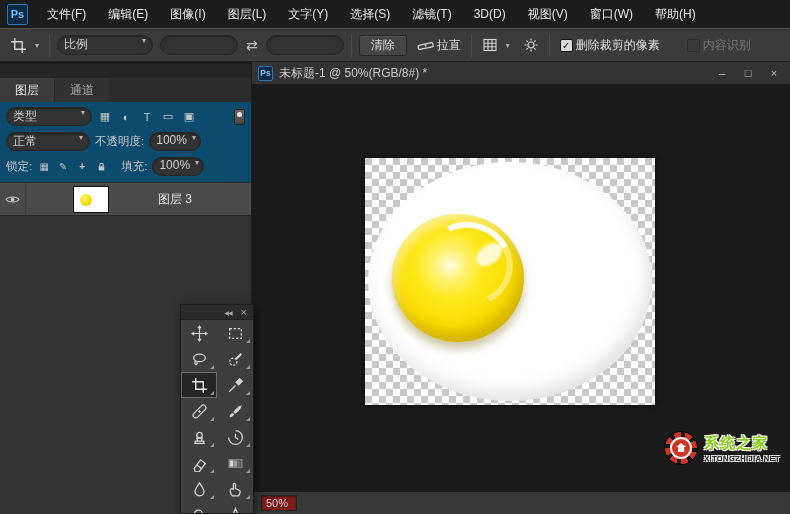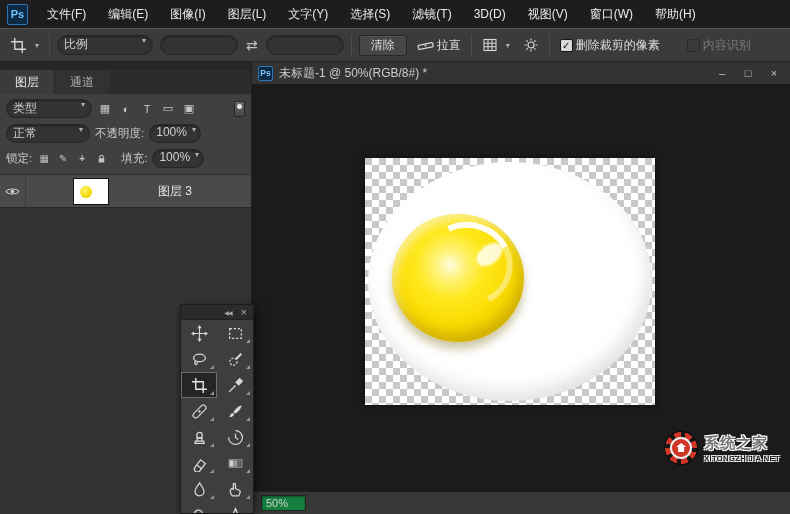--- a/index.html
+++ b/index.html
@@ -31,22 +31,22 @@
                border-radius:3px; color:#dedede; font-size:12px; display:flex; align-items:center;
                box-shadow:inset 0 1px 0 rgba(255,255,255,.08); }
   .checkbox { width:13px; height:13px; background:#d8d8d8; border:1px solid #151515; border-radius:2px;
               font-size:10px; line-height:11px; text-align:center; color:#141414; font-weight:bold; flex:none; }
   .checkbox.off { background:#3a3a3a; border-color:#2b2b2b; }
   .opt-label { font-size:12px; color:#dcdcdc; white-space:nowrap; }
   .opt-label.disabled { color:#7a7a7a; }
   .obicon { display:flex; align-items:center; }
 
   
-  .layers-panel { position:absolute; top:56px; left:0; width:252px; bottom:0;
-                  background:#404040; border-right:1px solid #1f1f1f; z-index:10;
+  .layers-panel { position:absolute; top:64px; left:0; width:252px; bottom:0;
+                  background:#0c4a6e; border-right:1px solid #1f1f1f; z-index:10;
                   display:flex; flex-direction:column; }
   .panel-top { height:14px; background:#262626; }
   .panel-tabs { height:24px; background:#2c2c2c; display:flex; }
   .panel-tab { padding:0 15px; line-height:24px; font-size:12px; }
   .panel-tab.active { background:#3b3b3b; color:#eaeaea; }
   .panel-tab.inactive { background:#323232; color:#aeaeae; border-left:1px solid #262626; }
   .filter-row { display:flex; align-items:center; gap:5px; padding:5px 6px 3px; }
   .mini-sel { width:86px; height:19px; }
   .mini-icon { width:16px; height:16px; color:#c6c6c6; font-size:11px;
                display:flex; align-items:center; justify-content:center; }
@@ -117,39 +117,39 @@
                  border-radius:50%; border:6px solid transparent;
                  border-top-color:rgba(255,255,255,.95); border-right-color:rgba(255,255,255,.40);
                  transform:rotate(18deg); }
   .yolk::before { content:""; position:absolute; right:15%; top:24%; width:22%; height:15%;
                   background:rgba(255,255,255,.8); border-radius:50%;
                   transform:rotate(-38deg); filter:blur(1px); }
 
   .statusbar { position:absolute; bottom:0; left:0; right:0; height:23px; background:#383838;
                border-top:1px solid #1d1d1d; display:flex; align-items:center;
                padding:0 9px; gap:11px; font-size:11px; color:#c8c8c8; z-index:6; }
-  .status-zoom { width:45px; height:16px; background:#15803d; border:1px solid #232323;
+  .status-zoom { width:36px; height:16px; background:#7f1d1d; border:1px solid #232323;
                  box-shadow:inset 0 1px 2px rgba(0,0,0,.4); display:flex; align-items:center;
                  padding:0 4px; font-size:11px; color:#cccccc; }
   .status-doc { width:185px; height:16px; background:#313131; border:1px solid #272727;
                 display:flex; align-items:center; justify-content:space-between; padding:0 6px; }
   .status-chevron { color:#9a9a9a; font-size:11px; }
 
   
   .watermark { position:absolute; right:10px; bottom:27px; display:flex; align-items:center;
                gap:7px; z-index:5; }
   .wm-gear { width:32px; height:32px; border-radius:50%; flex:none;
              background:repeating-conic-gradient(#151515 0deg 17deg, #cf3526 17deg 45deg);
              position:relative; box-shadow:0 0 0 1px #0a0a0a; }
   .wm-gear::before { content:""; position:absolute; inset:5px; border-radius:50%;
                      background:#cf3526; border:2px solid #f0f0f0; }
   .wm-gear::after { content:""; position:absolute; left:11px; top:11px; width:10px; height:9px;
                     background:#ffffff;
                     clip-path:polygon(50% 0,100% 45%,80% 45%,80% 100%,20% 100%,20% 45%,0 45%); }
-  .wm-name { font-size:15px; font-weight:bold; color:#737373; letter-spacing:1px;
+  .wm-name { font-size:15px; font-weight:bold; color:#84cc16; letter-spacing:1px;
              text-shadow:-1px -1px 0 #fff,1px -1px 0 #fff,-1px 1px 0 #fff,1px 1px 0 #fff; }
   .wm-url { font-size:7.5px; font-weight:bold; color:#1a1a1a; letter-spacing:.4px; margin-top:1px;
             text-shadow:-1px -1px 0 #eee,1px -1px 0 #eee,-1px 1px 0 #eee,1px 1px 0 #eee; }
 </style>
 </head>
 <body>
 
 <div class="menubar">
   <div class="ps-logo">Ps</div>
   <div class="menu-item">文件(F)</div>

